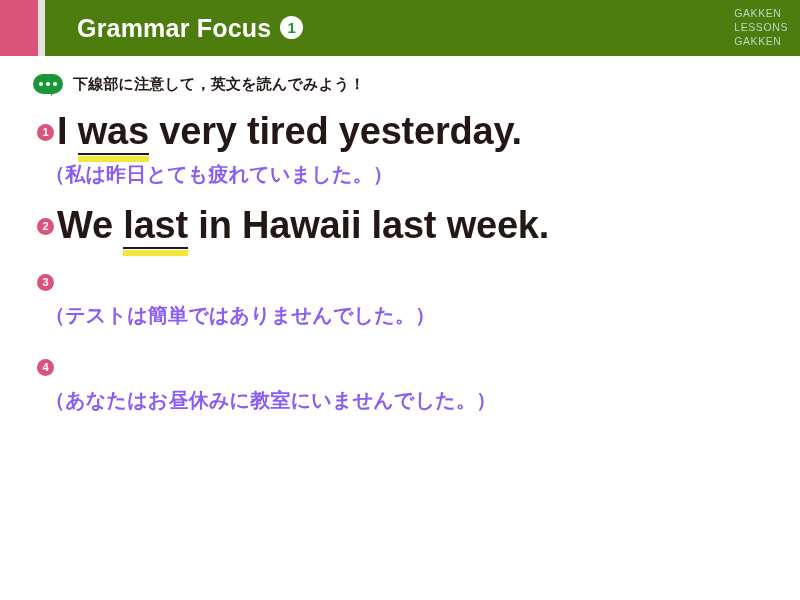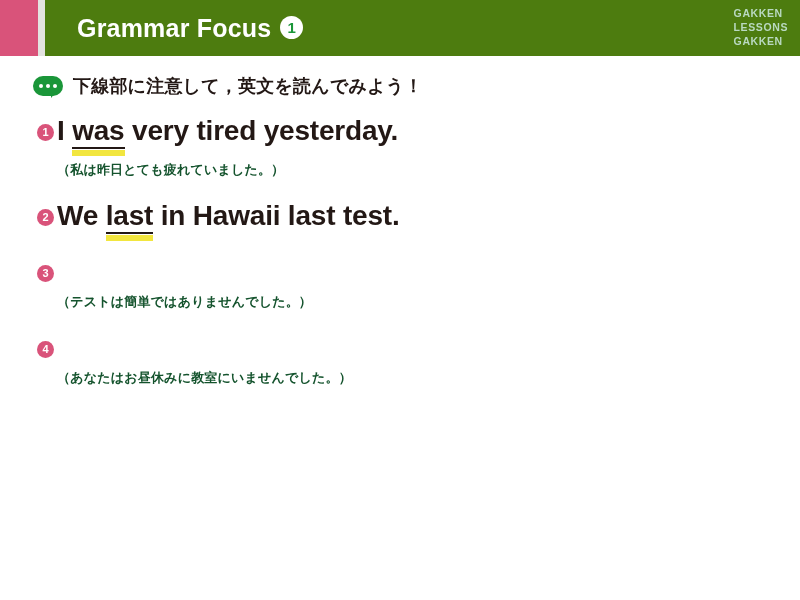--- a/index.html
+++ b/index.html
@@ -66,21 +66,21 @@
     position: relative;
     top: -2px;
     line-height: 1;
   }
   .brand {
     position: absolute;
     right: 12px;
     top: 6px;
     color: #b9d9c1;
     font-size: 10.5px;
-    font-weight: bold;
+    font-weight: normal;
     line-height: 14px;
     letter-spacing: 0.6px;
     text-align: left;
   }
   .brand div { display: block; }
 
   
   .instruction {
     position: absolute;
     top: 74px;
@@ -125,21 +125,21 @@
   }
   .bubble-icon .dots span {
     display: block;
     width: 4px;
     height: 4px;
     border-radius: 50%;
     background: #ffffff;
   }
   .instruction-text {
     margin-left: 10px;
-    font-size: 18px;
+    font-size: 15px;
     font-weight: bold;
     color: #231815;
     letter-spacing: 0.2px;
   }
 
   
   .examples {
     position: absolute;
     top: 112px;
     left: 0;
@@ -165,21 +165,21 @@
     color: #ffffff;
     font-size: 11px;
     font-weight: bold;
     display: flex;
     align-items: center;
     justify-content: center;
     line-height: 1;
     margin-top: 12px;
   }
   .sentence {
-    font-size: 28px;
+    font-size: 38px;
     font-weight: bold;
     color: #231815;
     line-height: 38px;
     letter-spacing: -0.2px;
     margin-left: 3px;
     white-space: nowrap;
   }
   .hl {
     position: relative;
     border-bottom: 2px solid #231815;
@@ -188,24 +188,24 @@
   .hl::after {
     content: "";
     position: absolute;
     left: 0;
     right: 0;
     bottom: -9px;
     height: 6px;
     background: #f2e63f;
   }
   .translation {
-    font-size: 13px;
-    font-weight: bold;
-    color: #14532d;
-    margin-left: 20px;
+    font-size: 20px;
+    font-weight: bold;
+    color: #8b5cf6;
+    margin-left: 8px;
     margin-top: 11px;
     letter-spacing: 0.2px;
     white-space: nowrap;
   }
 </style>
 </head>
 <body>
 
 <div class="header">
   <div class="header-accent"></div>
@@ -241,21 +241,21 @@
     <div class="sentence-row">
       <div class="num-badge">1</div>
       <div class="sentence"><span>I </span><span class="hl">was</span><span> very tired yesterday.</span></div>
     </div>
     <div class="translation">（私は昨日とても疲れていました。）</div>
   </div>
 
   <div class="example">
     <div class="sentence-row">
       <div class="num-badge">2</div>
-      <div class="sentence"><span>We </span><span class="hl">last</span><span> in Hawaii last test.</span></div>
+      <div class="sentence"><span>We </span><span class="hl">last</span><span> in Hawaii last week.</span></div>
     </div>
   </div>
 
   <div class="example">
     <div class="sentence-row">
       <div class="num-badge">3</div>
     </div>
     <div class="translation">（テストは簡単ではありませんでした。）</div>
   </div>
 

